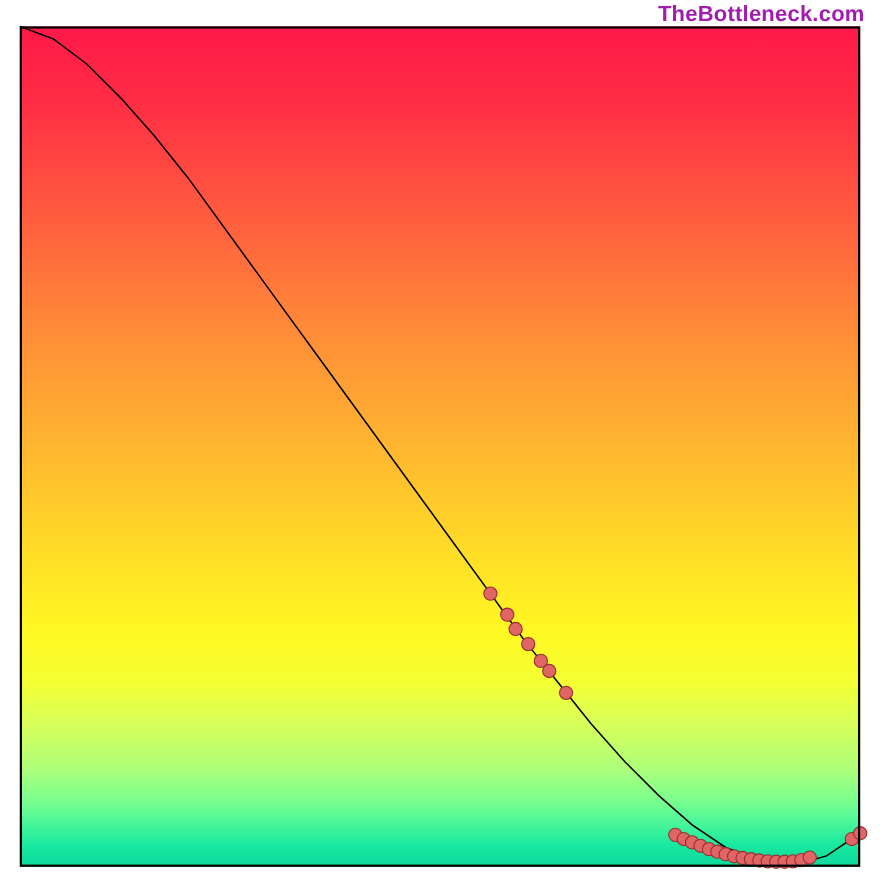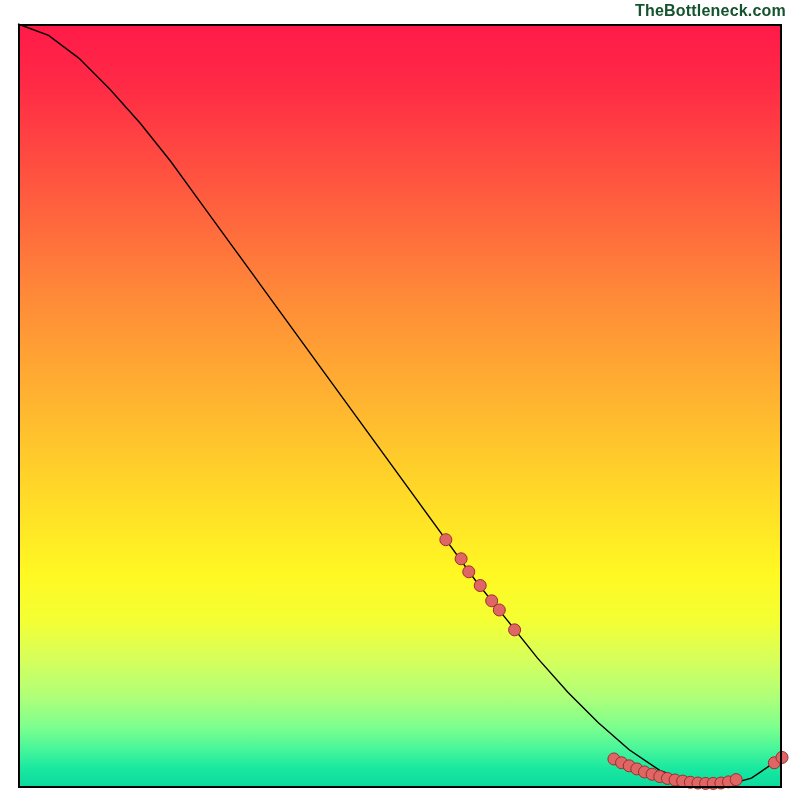--- a/index.html
+++ b/index.html
@@ -47,23 +47,23 @@
     border-left: 2px solid #000;
     border-bottom: 2px solid #000;
     border-top: 2px solid #000;
     border-right: 2px solid #000;
     pointer-events: none;
   }
   .watermark {
     position: absolute;
     top: 2px;
     right: 14px;
-    font-size: 16px;
+    font-size: 20px;
     font-weight: 600;
-    color: #14532d;
+    color: #a21caf;
     letter-spacing: 0.2px;
   }
   svg.overlay {
     position: absolute;
     left: 0; top: 0;
     width: 100%;
     height: 100%;
     overflow: visible;
   }
 </style>

